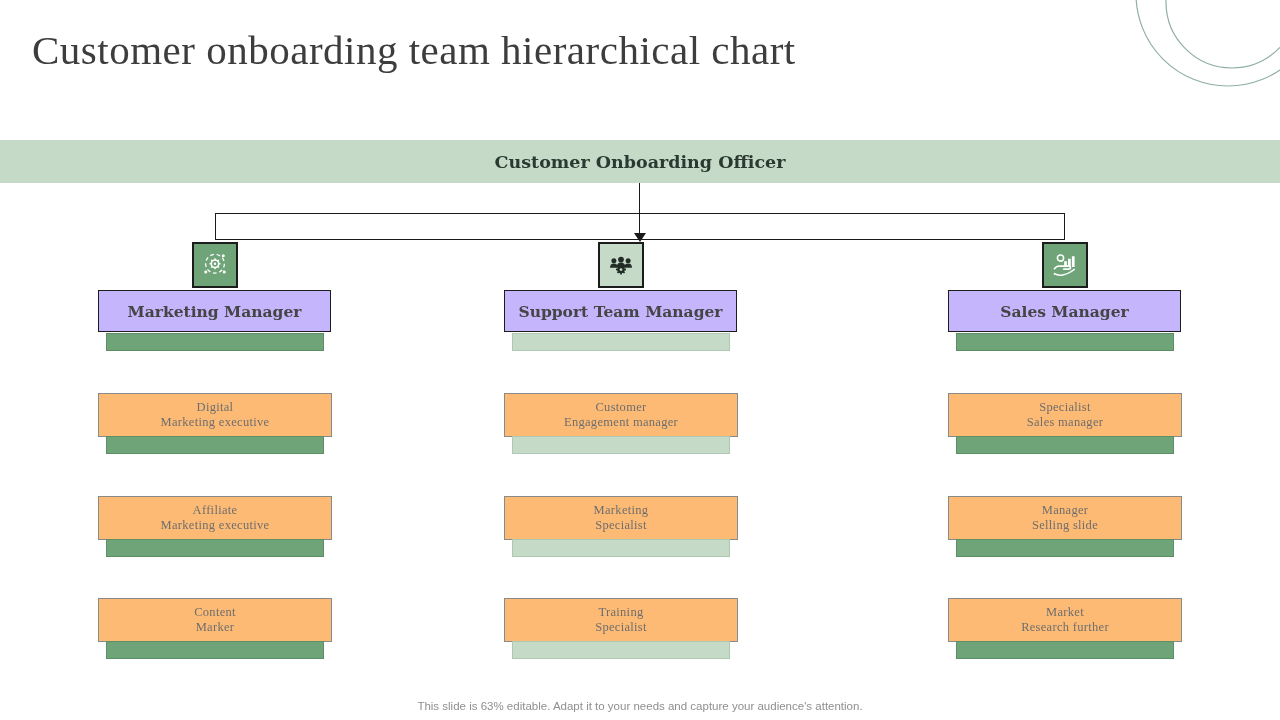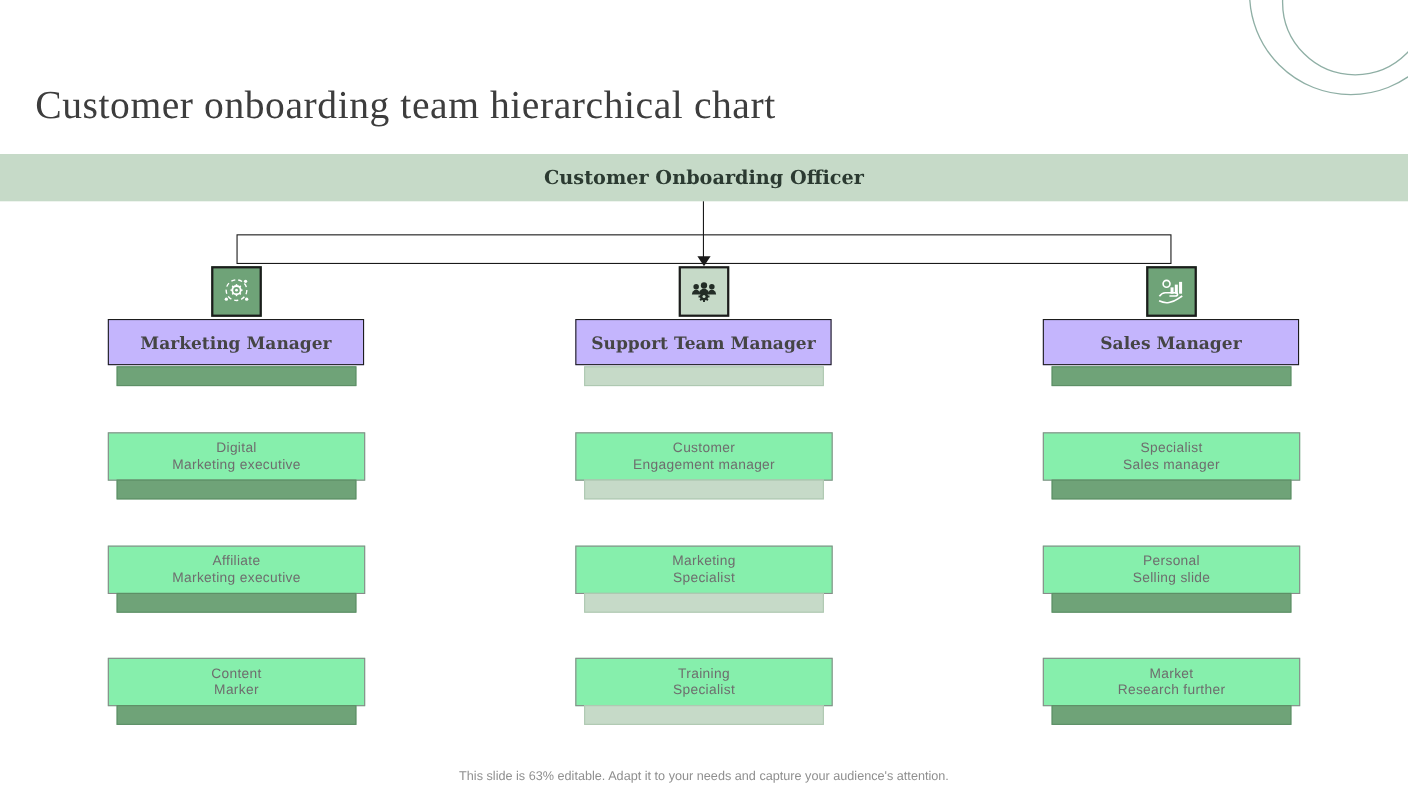--- a/index.html
+++ b/index.html
@@ -1,22 +1,22 @@
 <!DOCTYPE html>
 <html><head>
 <meta charset="utf-8">
 <style>
   html,body{margin:0;padding:0;background:#fff;}
   .slide{position:relative;width:1280px;height:720px;background:#ffffff;overflow:hidden;
          font-family:"Liberation Sans",sans-serif;}
 
   
   .title{position:absolute;left:32px;top:26px;width:900px;
-         font-family:"Liberation Serif",serif;font-size:36px;font-weight:400;
-         color:#3d3d3d;letter-spacing:.5px;margin-top:48px;}
+         font-family:"Liberation Serif",serif;font-size:41px;font-weight:400;
+         color:#3d3d3d;letter-spacing:.5px;}
   .subtitle{position:absolute;left:32px;top:79px;width:1150px;
             font-size:12.5px;color:#8d8d8d;}
 
   
   .corner-circles{position:absolute;right:0;top:0;width:200px;height:130px;}
 
   
   .banner{position:absolute;left:0;top:140px;width:1280px;height:43px;
           background:#c6dac8;display:flex;align-items:center;justify-content:center;}
   .banner span{font-family:"DejaVu Serif",serif;font-weight:700;font-size:17.5px;color:#2b3a31;}
@@ -24,39 +24,39 @@
   
   .v-line{position:absolute;left:639px;top:183px;width:0;height:51px;border-left:1.5px solid #1a1a1a;}
   .v-arrowhead{position:absolute;left:634px;top:233px;width:0;height:0;
                border-left:6px solid transparent;border-right:6px solid transparent;
                border-top:9px solid #1a1a1a;}
   .h-bracket{position:absolute;left:215px;top:213px;width:848px;height:25px;
              border:1.5px solid #1a1a1a;background:transparent;}
 
   
   .col{position:absolute;top:242px;width:234px;height:430px;}
-  .col-0{left:98px}.col-1{left:523px}.col-2{left:948px}
+  .col-0{left:98px}.col-1{left:504px}.col-2{left:948px}
 
   .icon-tile{position:absolute;left:50%;margin-left:-23px;top:0;width:42px;height:42px;
              border:2px solid #1c1c1c;display:flex;align-items:center;justify-content:center;}
   .tile-green{background:#6fa378}.tile-sage{background:#c6dac8}
   .icon-tile svg{width:30px;height:30px;display:block}
 
   .manager-box{position:absolute;left:0;top:48px;width:231px;height:40px;
                background:#c4b5fd;border:1.5px solid #1d1d1d;
                display:flex;align-items:center;justify-content:center;}
   .manager-box span{font-family:"DejaVu Serif",serif;font-weight:700;font-size:15.5px;color:#454545;}
   .bar{position:absolute;left:8px;right:8px;height:16px;}
   .bar-green{background:#6fa378;border:1px solid #5d8f66;}
   .bar-sage{background:#c6dac8;border:1px solid #aec8b1;}
   .manager-bar{top:91px;}
 
-  .sub-box{position:absolute;left:0;top:0;width:232px;height:42px;background:#86efac;
+  .sub-box{position:absolute;left:0;top:0;width:232px;height:42px;background:#fdba74;
            border:1px solid #8a8a8a;display:flex;flex-direction:column;
-           align-items:center;justify-content:center;line-height:15.5px;}
+           align-items:center;justify-content:center;line-height:15.5px;font-family:Liberation Serif, serif;}
   .sub-box span{font-size:12.5px;color:#6e6e6e;letter-spacing:.3px;}
   .s1{top:151px}.s2{top:254px}.s3{top:356px}
   .b1{top:194px}.b2{top:297px}.b3{top:399px}
 
   .footer{position:absolute;left:0;top:700px;width:1280px;text-align:center;
           font-size:11.5px;color:#8f8f8f;}
 </style>
 </head>
 <body>
 
@@ -185,21 +185,21 @@
     </div>
     <div class="bar bar-green manager-bar"></div>
 
     <div class="sub-box s1">
       <span>Specialist</span>
       <span>Sales manager</span>
     </div>
     <div class="bar bar-green b1"></div>
 
     <div class="sub-box s2">
-      <span>Personal</span>
+      <span>Manager</span>
       <span>Selling slide</span>
     </div>
     <div class="bar bar-green b2"></div>
 
     <div class="sub-box s3">
       <span>Market</span>
       <span>Research further</span>
     </div>
     <div class="bar bar-green b3"></div>
   </div>

